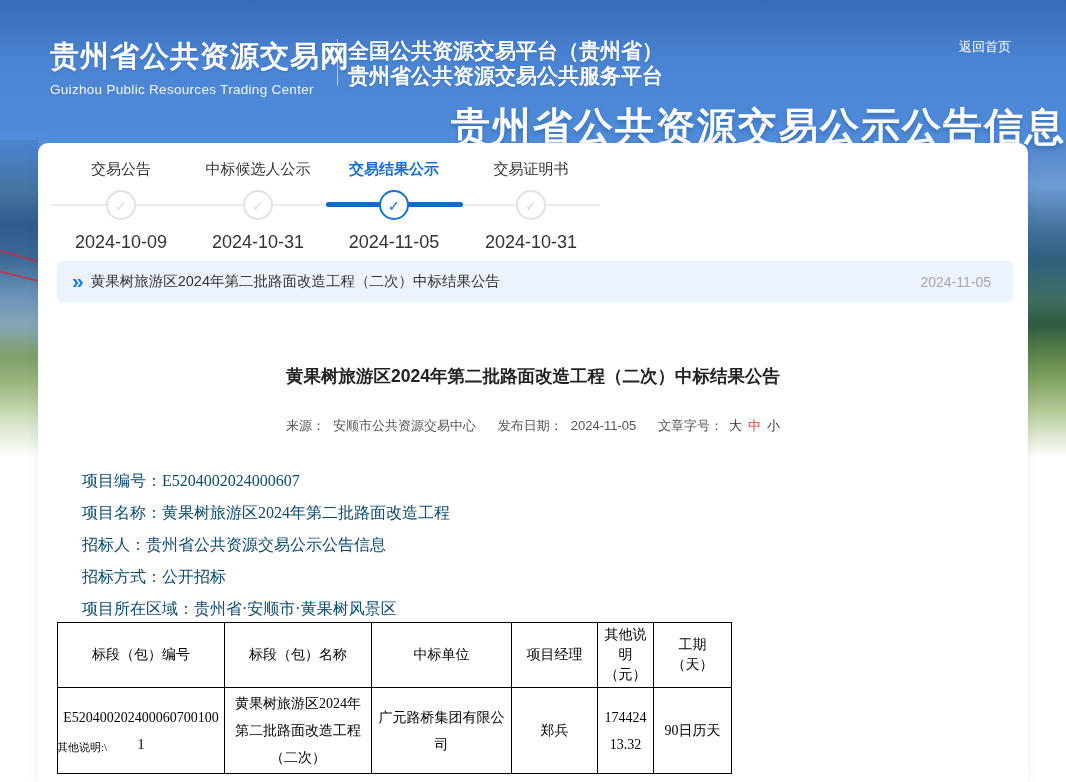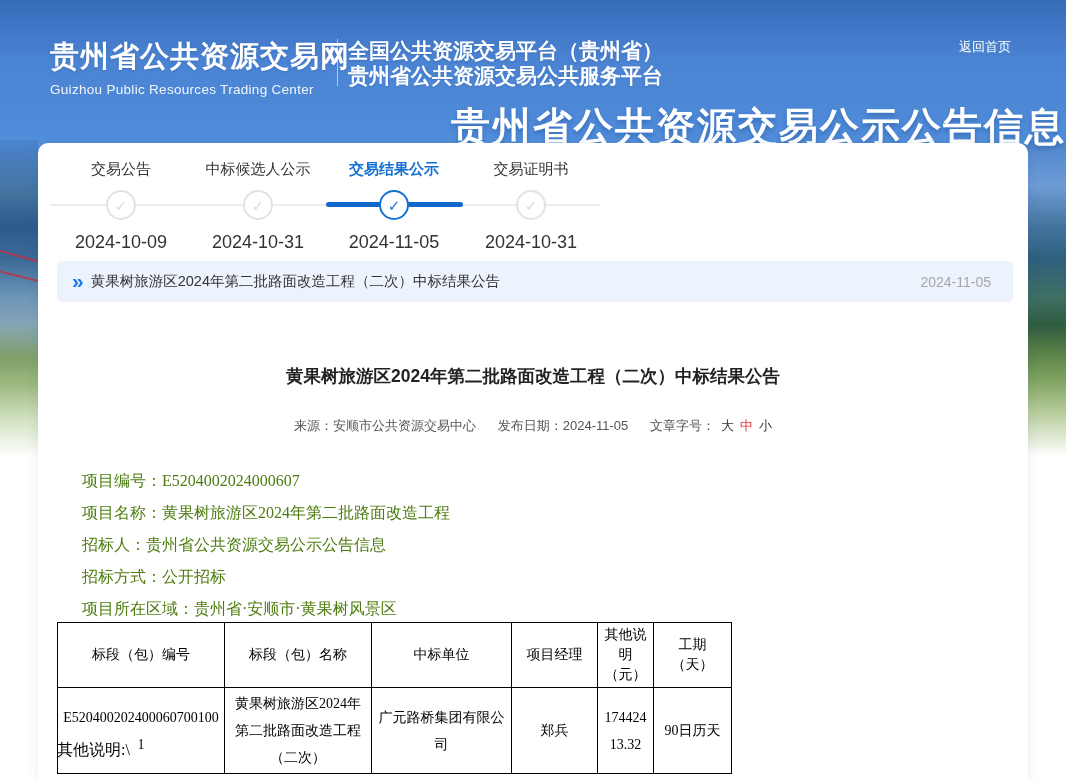--- a/index.html
+++ b/index.html
@@ -75,40 +75,40 @@
     display: flex; align-items: center; cursor: pointer;
   }
   .notice-chevron { font-size: 21px; color: #1a7af0; font-weight: bold; margin: 0 10px 2px 15px; letter-spacing: -3px; }
   .notice-title { font-size: 14.5px; color: #333; flex: 1; }
   .notice-date { font-size: 14px; color: #a6a6a6; margin-right: 22px; }
 
   
   .article-title { position: absolute; left: 0; top: 221px; width: 990px; text-align: center; font-size: 17.5px; font-weight: bold; color: #222; }
   .article-meta { position: absolute; left: 0; top: 274px; width: 990px; text-align: center; font-size: 13px; color: #555; }
   .article-meta .meta-label { margin-left: 18px; }
-  .article-meta .meta-value { }
+  .article-meta .meta-value { margin-left: 8px; }
   .article-meta .meta-label:first-child { margin-left: 0; }
   .font-size-opt { margin-left: 6px; color: #333; cursor: pointer; }
   .font-size-opt.medium { color: #e03a3a; }
 
   .serif { font-family: "Liberation Serif", "DejaVu Serif", serif; }
 
-  .fields { position: absolute; left: 44px; top: 322px; font-size: 16px; color: #4d7c0f; }
+  .fields { position: absolute; left: 44px; top: 322px; font-size: 16px; color: #0c4a6e; }
   .field-line { height: 32px; line-height: 32px; }
 
   
   .result-table { position: absolute; left: 19px; top: 479px; border-collapse: collapse; font-size: 14px; color: #000; table-layout: fixed; }
   .result-table th, .result-table td { border: 1px solid #000; text-align: center; vertical-align: middle; font-weight: normal; padding: 2px 4px; }
   .result-table th { height: 46px; line-height: 20px; }
   .result-table td { height: 80px; line-height: 27px; }
   .col-1 { width: 167px; } .col-2 { width: 147px; } .col-3 { width: 140px; }
   .col-4 { width: 86px; } .col-5 { width: 56px; } .col-6 { width: 78px; }
   .break-all { word-break: break-all; }
 
-  .other-note { position: absolute; left: 19px; top: 597px; font-size: 16px; color: #000; }
+  .other-note { position: absolute; left: 19px; top: 597px; font-size: 11px; color: #000; }
 </style>
 </head>
 <body>
 
 <div class="page-bg"></div>
 
 <div class="side-strip left">
   <div class="bridge-cable cable-1"></div>
   <div class="bridge-cable cable-2"></div>
 </div>

